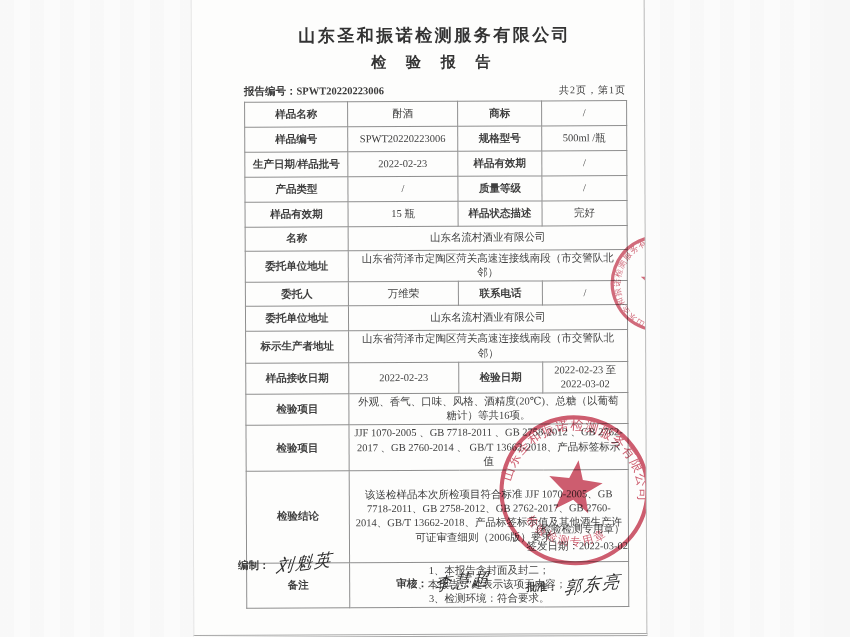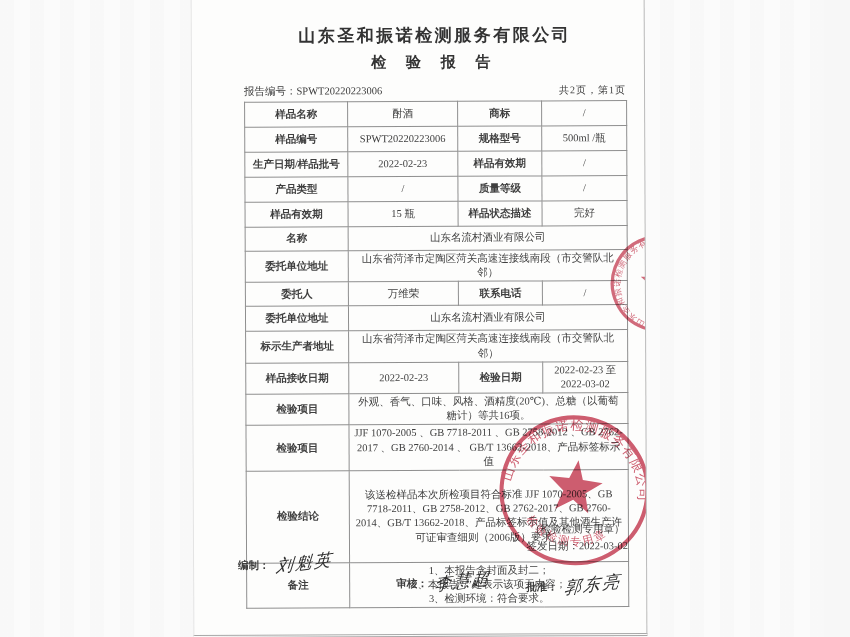--- a/index.html
+++ b/index.html
@@ -22,21 +22,21 @@
   .content{position:absolute;left:52px;top:0;width:382px;}
   .company-title{
     margin:30px 0 6px 0;text-align:center;font-size:17px;font-weight:bold;
     letter-spacing:2.5px;color:#333;
   }
   .report-title{
     margin:0 0 12px 0;text-align:center;font-size:15px;font-weight:bold;
     letter-spacing:8px;color:#333;
   }
   .meta-row{display:flex;justify-content:space-between;align-items:flex-end;font-size:10.5px;margin-bottom:3px;}
-  .meta-left{font-weight:normal;text-align:center;}
+  .meta-left{font-weight:bold;text-align:center;}
   .meta-right{font-size:10px;letter-spacing:1px;text-align:right;}
   table.report{
     width:382px;border-collapse:collapse;table-layout:fixed;
     font-size:10.5px;color:#3f3f3f;
   }
   table.report td{
     border:1px solid #8f8f8f;text-align:center;vertical-align:middle;
     padding:1px 4px;line-height:1.35;overflow:hidden;
   }
   td.lab{font-weight:bold;}

